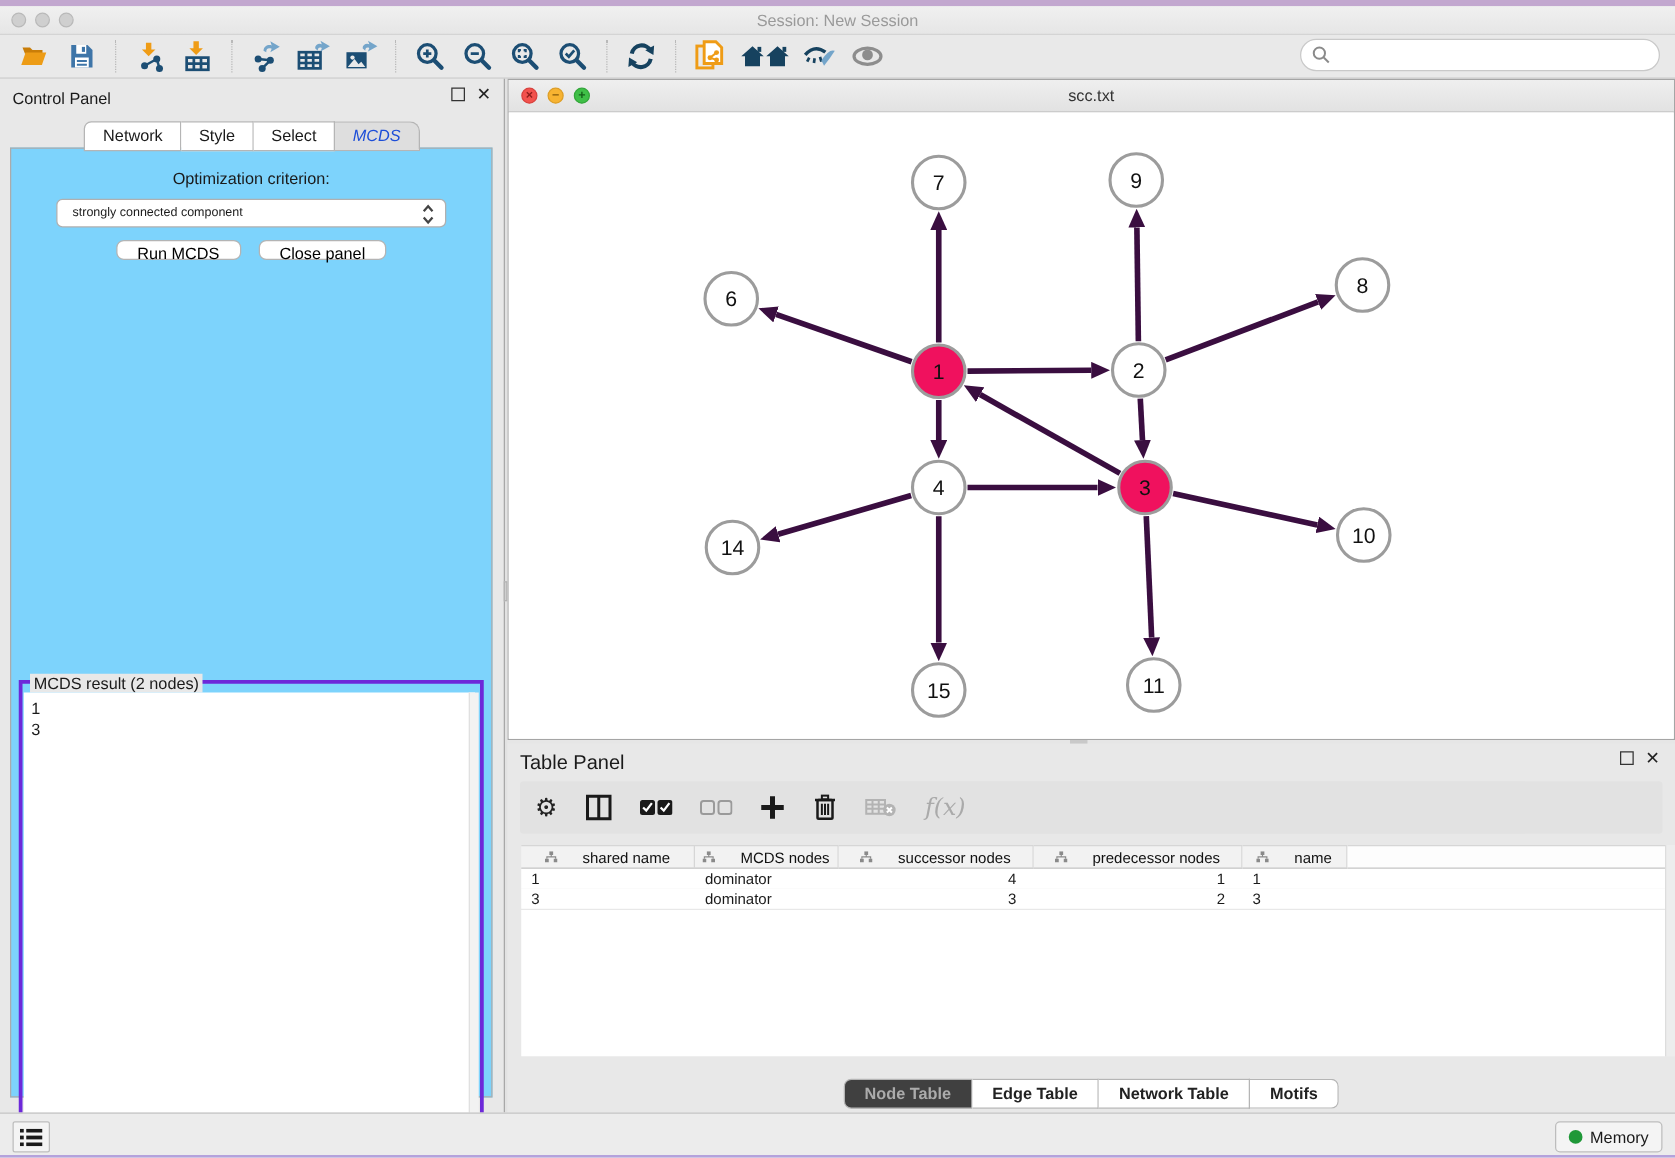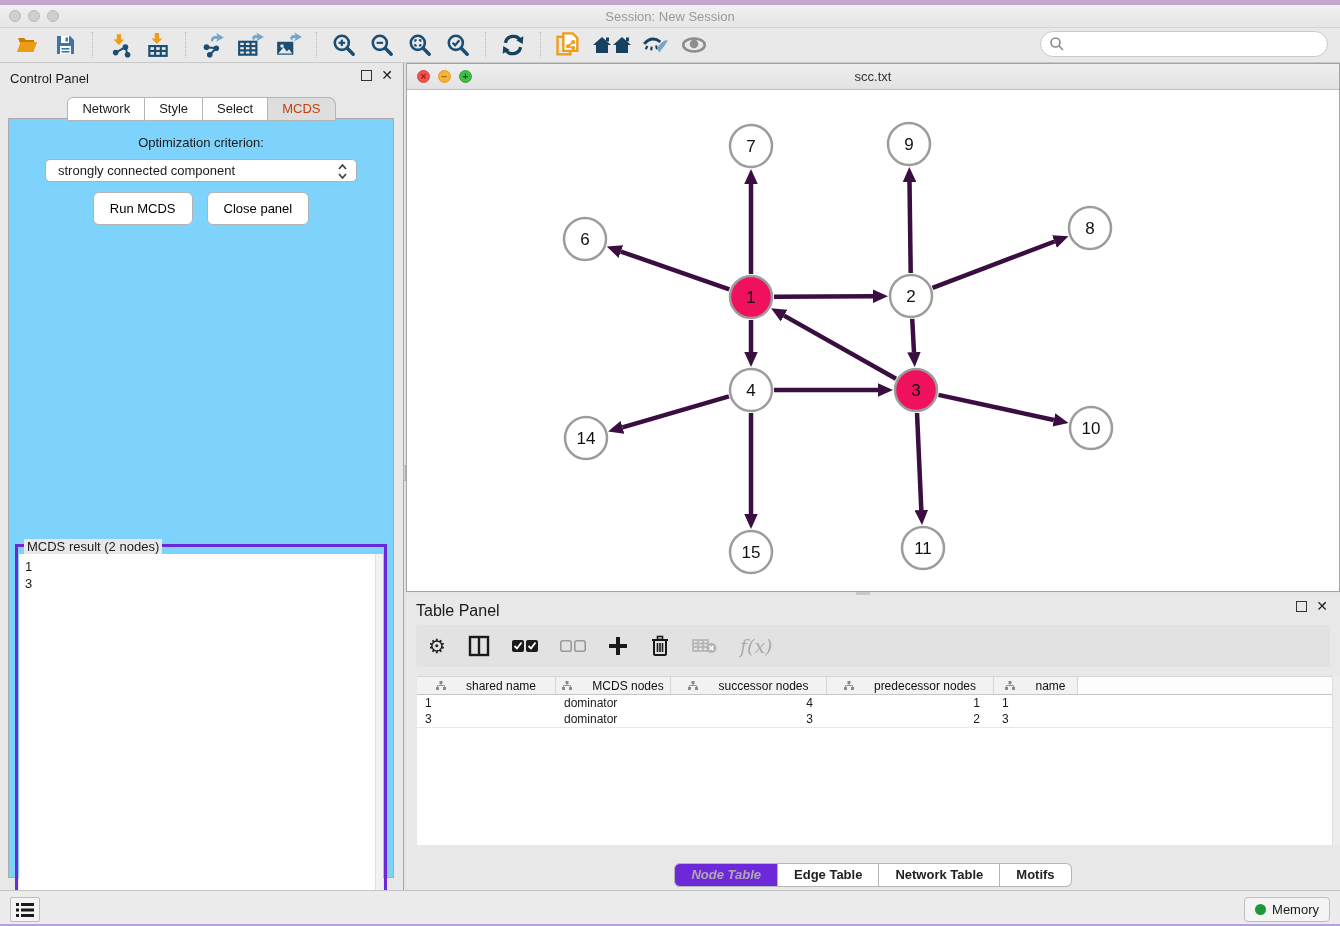--- a/index.html
+++ b/index.html
@@ -24,27 +24,27 @@
   #control-panel { left:0; top:63px; width:403px; height:827px; background:#e8e8e8; }
   #cp-header { position:absolute; left:0; top:0; width:100%; height:28px; }
   #cp-title { position:absolute; left:10px; top:8px; font-size:13px; }
   .win-btns { position:absolute; right:10px; top:7px; display:flex; gap:9px; align-items:center; }
   .float-btn { width:11px; height:11px; border:1.5px solid #333; display:inline-block; }
   .close-btn { font-size:14px; font-weight:bold; color:#222; line-height:11px; }
   #cp-tabs { position:absolute; left:0; top:34px; width:100%; display:flex; justify-content:center; z-index:2; }
   .cp-tab { font-size:13px; padding:3px 14px 4px; background:#fff; border:1px solid #b5b5b5; border-left:none; }
   .cp-tab:first-child { border-left:1px solid #b5b5b5; border-radius:6px 0 0 0; }
   .cp-tab:last-child { border-radius:0 8px 0 0; }
-  .cp-tab.selected { background:#dedede; color:#c2410c; }
+  .cp-tab.selected { background:#dedede; color:#1d4ed8;font-style:italic; }
   #cp-body { position:absolute; left:8px; top:55px; width:386px; height:760px; border:1px solid #ababab; background:#7dd3fc; }
   #opt-label { position:absolute; left:0; top:16px; width:100%; text-align:center; font-size:13px; }
-  #opt-select { position:absolute; left:36px; top:40px; width:312px; height:23px; background:#fff; border:1px solid #b0b0b0; border-radius:5px; font-size:13px; line-height:21px; padding-left:12px; }
+  #opt-select { position:absolute; left:36px; top:40px; width:312px; height:23px; background:#fff; border:1px solid #b0b0b0; border-radius:5px; font-size:10px; line-height:21px; padding-left:12px; }
   #opt-stepper { position:absolute; right:7px; top:2px; width:13px; height:18px; }
   .cp-btn-row { position:absolute; left:0; top:73px; width:100%; display:flex; justify-content:center; gap:14px; }
-  .cp-btn { height:33px; background:#fff; border:1px solid #b4b4b4; border-radius:6px; font-size:13px; padding:0 16px; line-height:20px; }
+  .cp-btn { height:16px; background:#fff; border:1px solid #b4b4b4; border-radius:6px; font-size:13px; padding:0 16px; line-height:20px; }
   #result-box { position:absolute; left:6px; top:425px; width:372px; height:378px; border:3px solid #6d28d9; }
   #result-legend { position:absolute; left:6px; top:-8px; background:#e8e8e8; font-size:13px; padding:0 3px; }
   #result-text { position:absolute; left:1px; top:7px; width:361px; height:369px; background:#fff; font-size:13px; padding:4px 6px; line-height:17px; }
   #result-scrollbar { position:absolute; right:1px; top:7px; width:8px; height:369px; background:#f2f2f2; border-left:1px solid #e0e0e0; }
 
   
   #v-divider { left:403px; top:63px; width:3px; height:827px; background:#e2e2e2; border-left:1px solid #a8a8a8; }
   #v-divider-handle { position:absolute; left:-1px; top:402px; width:3px; height:16px; background:#cfcfcf; border:1px solid #b3b3b3; }
   #h-splitter { left:406px; top:592px; width:934px; height:3px; background:#e6e6e6; }
   #h-splitter-handle { position:absolute; left:450px; top:0; width:14px; height:3px; background:#c9c9c9; }
@@ -68,21 +68,21 @@
   .th-fill { flex:1; background:#fdfdfd; border-bottom:1px solid #c6c6c6; border-top:1px solid #d6d6d6; }
   .td-row { display:flex; height:16px; background:#fff; font-size:12px; }
   .td-cell { padding:1px 4px 0 8px; }
   .td-cell.right { text-align:right; padding-right:14px; }
   #tp-body-rest { position:absolute; left:11px; width:915px; background:#fff; }
   #tp-scrollbar { position:absolute; left:926px; top:81px; width:8px; background:#ededed; border-left:1px solid #ddd; }
   #tp-tabs { position:absolute; left:0; top:268px; width:100%; display:flex; justify-content:center; }
   .tp-tab { font-size:13px; font-weight:bold; padding:3px 16px 4px; background:#fff; border:1px solid #b5b5b5; border-left:none; color:#222; }
   .tp-tab:first-child { border-left:1px solid #b5b5b5; border-radius:6px 0 0 6px; }
   .tp-tab:last-child { border-radius:0 6px 6px 0; }
-  .tp-tab.selected { background:#6d28d9; color:#ababab;font-style:italic; }
+  .tp-tab.selected { background:#404040; color:#ababab; }
 
   
   #statusbar { left:0; top:890px; width:1340px; height:36px; background:#ececec; border-top:1px solid #c4c4c4; }
   #task-btn { position:absolute; left:10px; top:6px; width:30px; height:25px; background:#f4f4f4; border:1px solid #bdbdbd; border-radius:2px; display:flex; align-items:center; justify-content:center; }
   #memory-btn { position:absolute; right:10px; top:6px; height:25px; background:#f4f4f4; border:1px solid #bdbdbd; border-radius:4px; display:flex; align-items:center; gap:6px; padding:0 10px; font-size:13px; }
   #memory-dot { width:11px; height:11px; border-radius:50%; background:#1f9838; }
   #desktop-strip-bottom { left:0; top:924px; width:1340px; height:2px; background:#b4a2dc; }
 </style>
 </head>
 <body>

